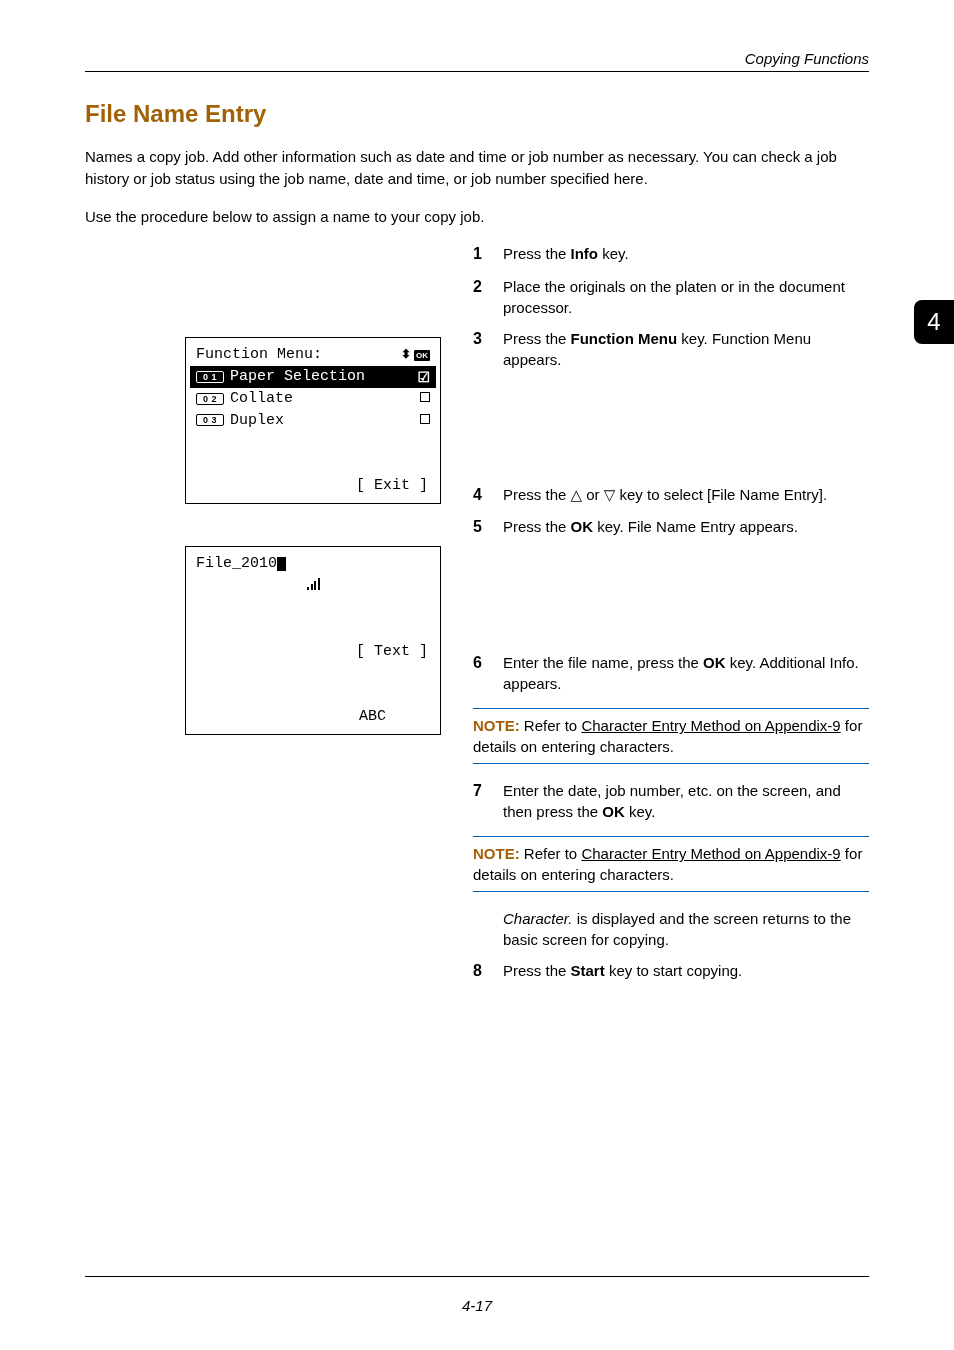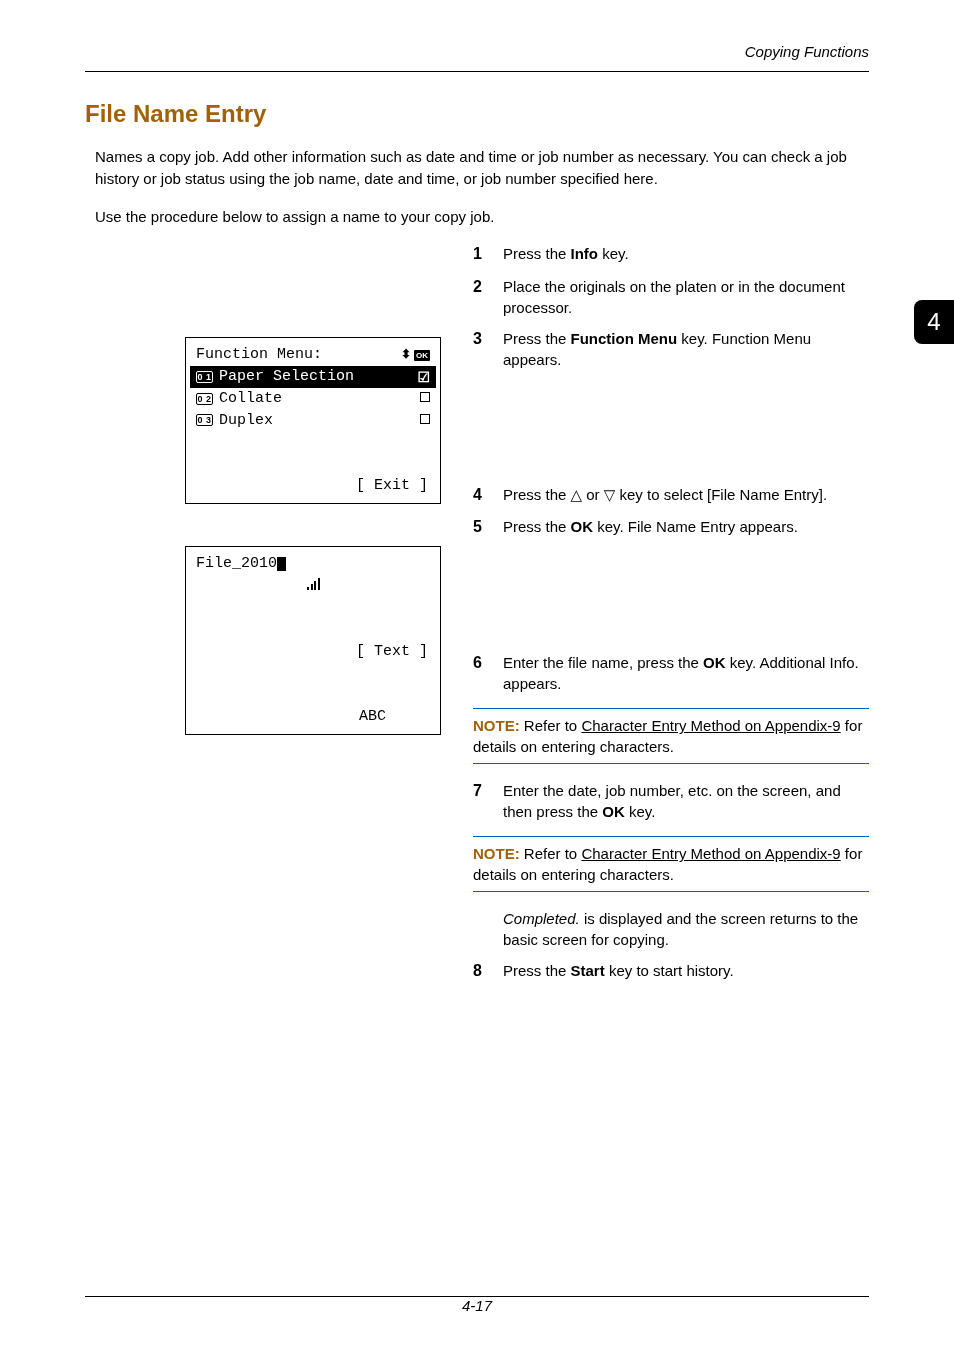--- a/index.html
+++ b/index.html
@@ -21,21 +21,21 @@
   }
   .header-line {
     border-bottom: 1px solid #000;
     margin-bottom: 28px;
     height: 22px;
     position: relative;
   }
   .header-right {
     position: absolute;
     right: 0;
-    bottom: 11px;
+    bottom: 4px;
     font-style: italic;
     font-size: 15px;
   }
   .side-tab {
     position: absolute;
     right: 0;
     top: 300px;
     width: 40px;
     height: 44px;
     background: #000;
@@ -49,21 +49,21 @@
   }
   h1.section-title {
     color: #a16207;
     font-size: 24px;
     font-weight: bold;
     margin: 0 0 18px 0;
   }
   p.intro {
     font-size: 15px;
     line-height: 1.45;
-    margin: 0 0 16px 10px;
+    margin: 0 0 16px 0;
   }
   .content-row {
     display: flex;
     gap: 28px;
   }
   .left-col {
     width: 360px;
     flex: 0 0 360px;
     padding-top: 94px;
   }
@@ -100,21 +100,21 @@
     padding-left: 6px;
     padding-right: 6px;
   }
   .numbox {
     display: inline-block;
     border: 1.2px solid currentColor;
     font-family: Arial, sans-serif;
     font-size: 9px;
     line-height: 11px;
     height: 12px;
-    padding: 0 0;
+    padding: 0 6px;
     border-radius: 2px;
     margin-right: 6px;
     min-width: 17px;
     text-align: center;
     letter-spacing: 0.5px;
     font-weight: bold;
   }
   .ok-badge {
     font-family: Arial, sans-serif;
     font-size: 8px;
@@ -185,21 +185,21 @@
     font-weight: bold;
   }
   .underline { text-decoration: underline; }
   .footer {
     position: absolute;
     bottom: 36px;
     left: 85px;
     right: 85px;
     border-top: 1px solid #000;
     text-align: center;
-    padding-top: 0;
+    padding-top: 20px;
     font-style: italic;
     font-size: 15px;
   }
   .cursor-block {
     display:inline-block;
     width:9px;
     height:14px;
     background:#000;
     vertical-align:-2px;
   }
@@ -314,26 +314,26 @@
           <div class="num">7</div>
           <div class="body"><span>Enter the date, job number, etc. on the screen, and then press the </span><b>OK</b><span> key.</span></div>
         </div>
 
         <div class="note-box">
           <span class="note-label">NOTE:</span><span> Refer to </span><span class="underline">Character Entry Method on Appendix-9</span><span> for details on entering characters.</span>
         </div>
 
         <div class="step">
           <div class="num"></div>
-          <div class="body"><i>Completed.</i><span> is displayed and the screen returns to the basic screen for copying.</span></div>
+          <div class="body"><i>Character.</i><span> is displayed and the screen returns to the basic screen for copying.</span></div>
         </div>
 
         <div class="step">
           <div class="num">8</div>
-          <div class="body"><span>Press the </span><b>Start</b><span> key to start history.</span></div>
+          <div class="body"><span>Press the </span><b>Start</b><span> key to start copying.</span></div>
         </div>
       </div>
     </div>
   </div>
 
   <div class="footer">4-17</div>
 </div>
 
 <div class="side-tab">4</div>
 

